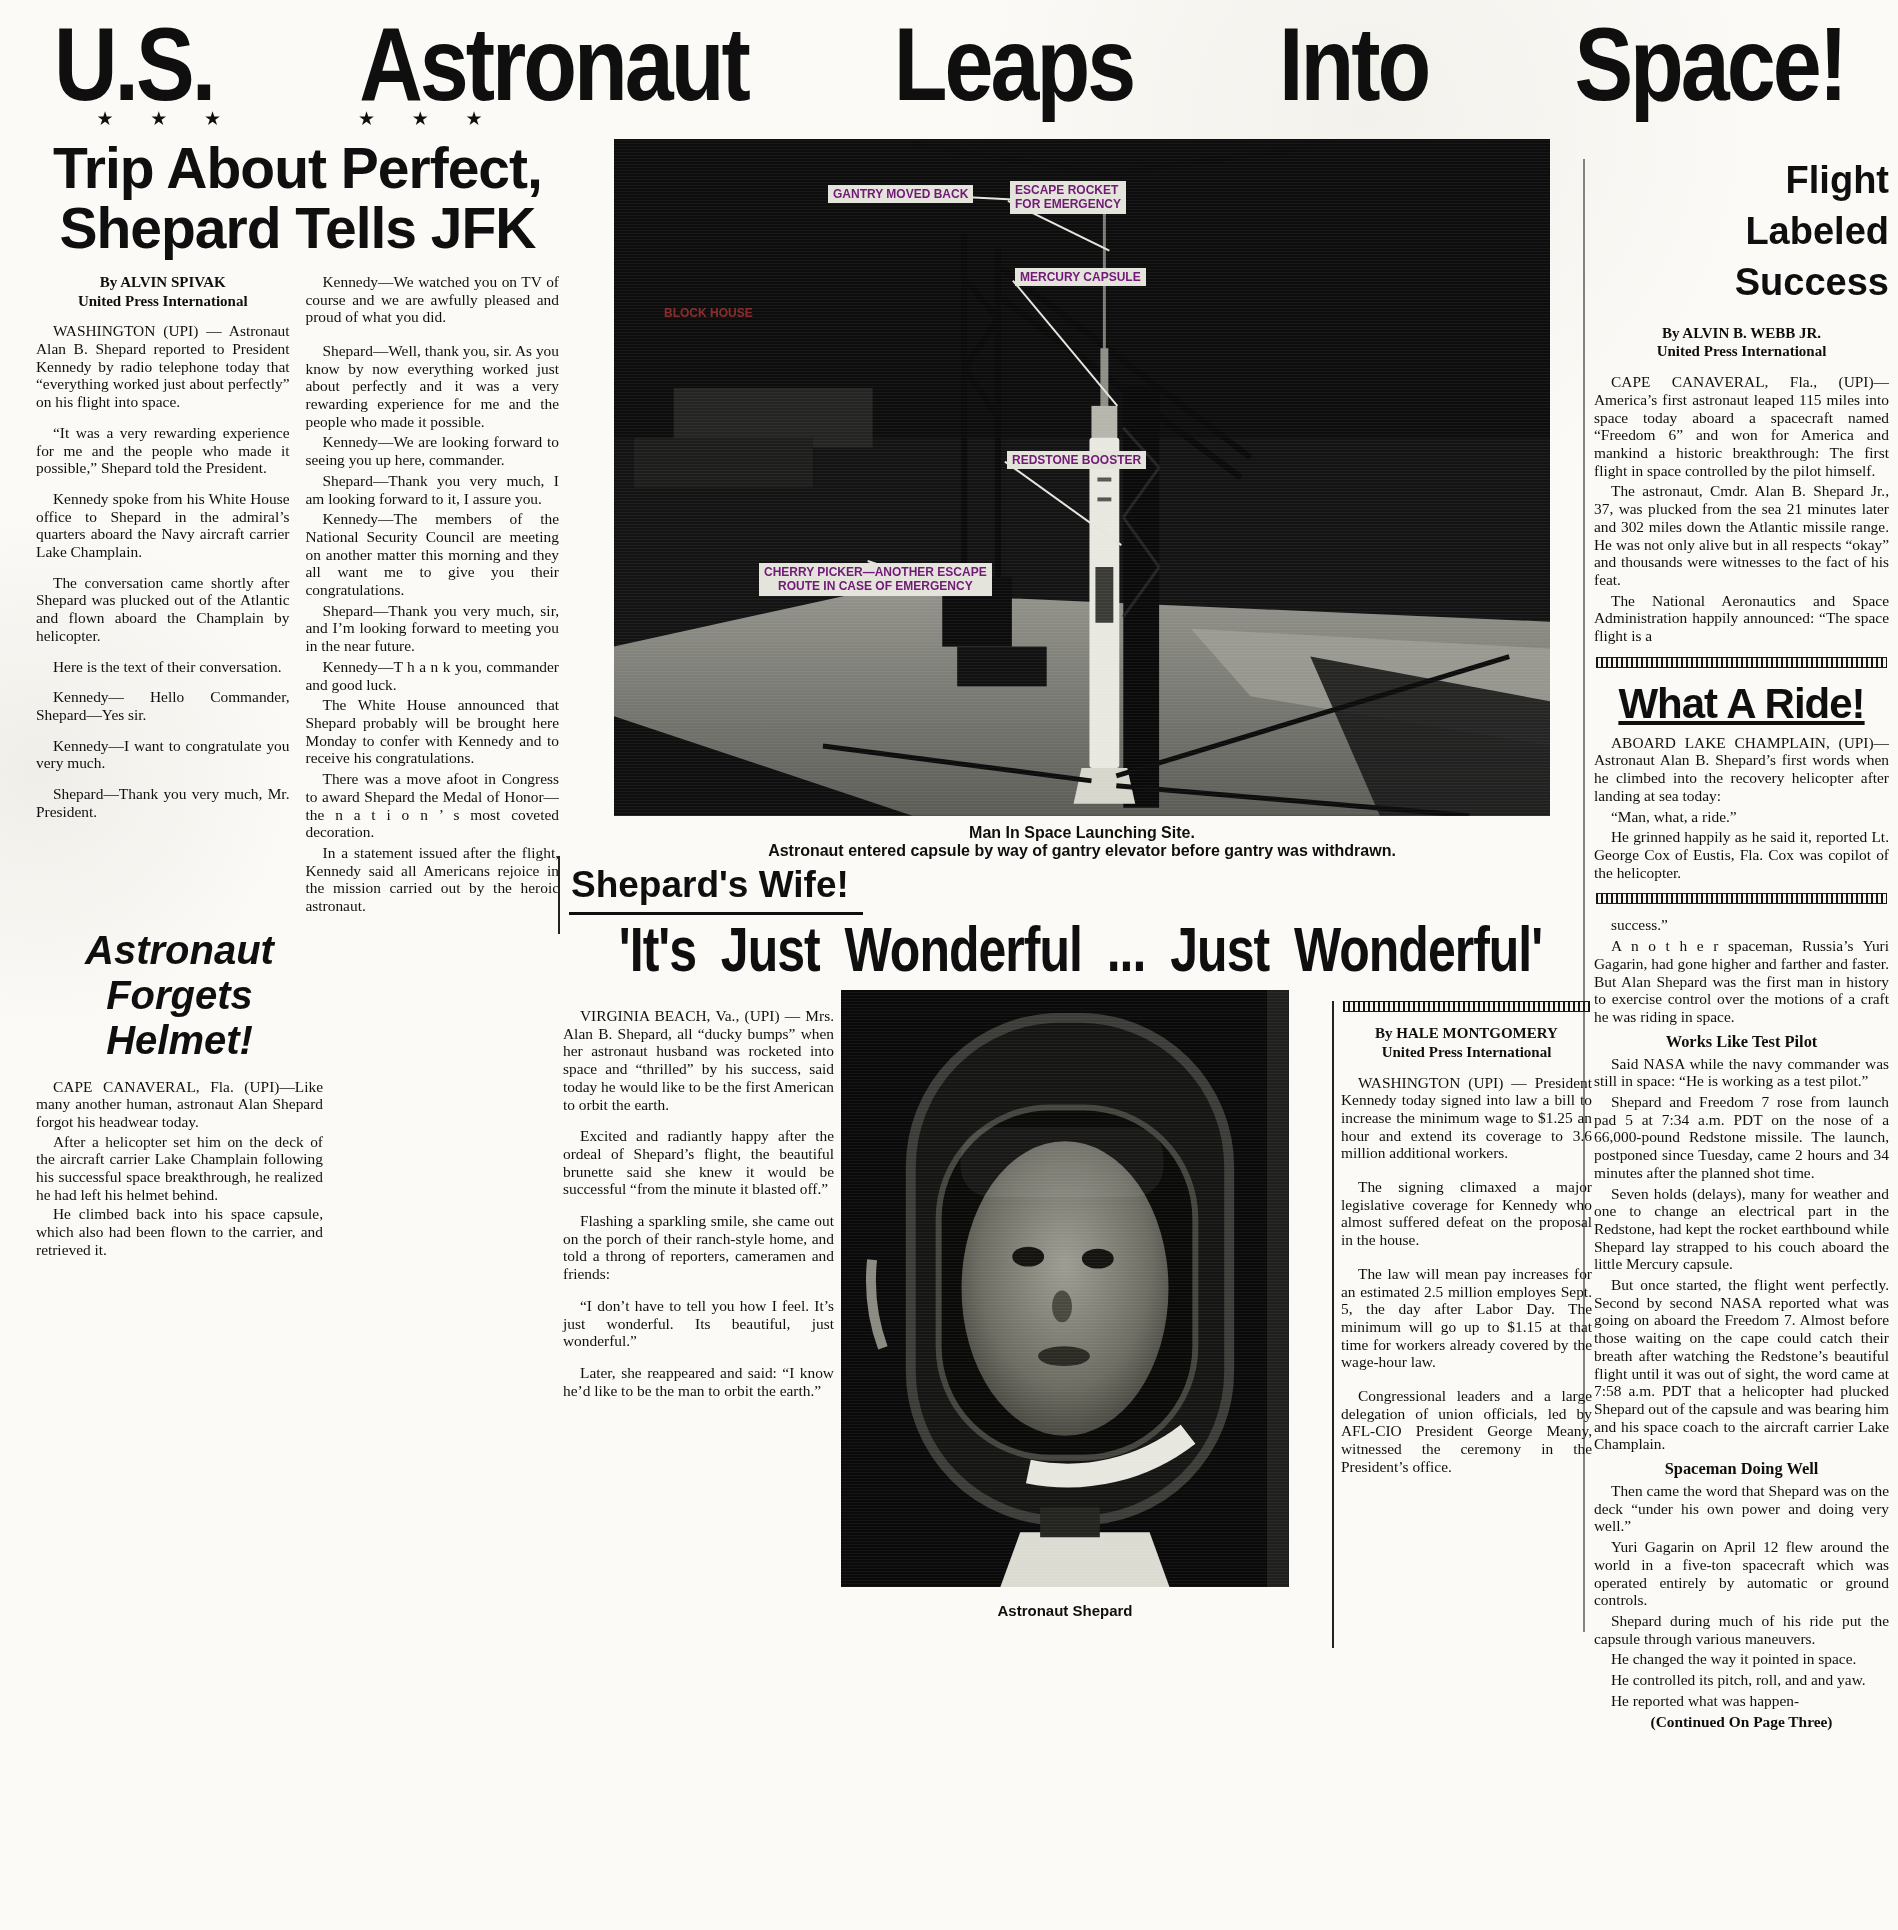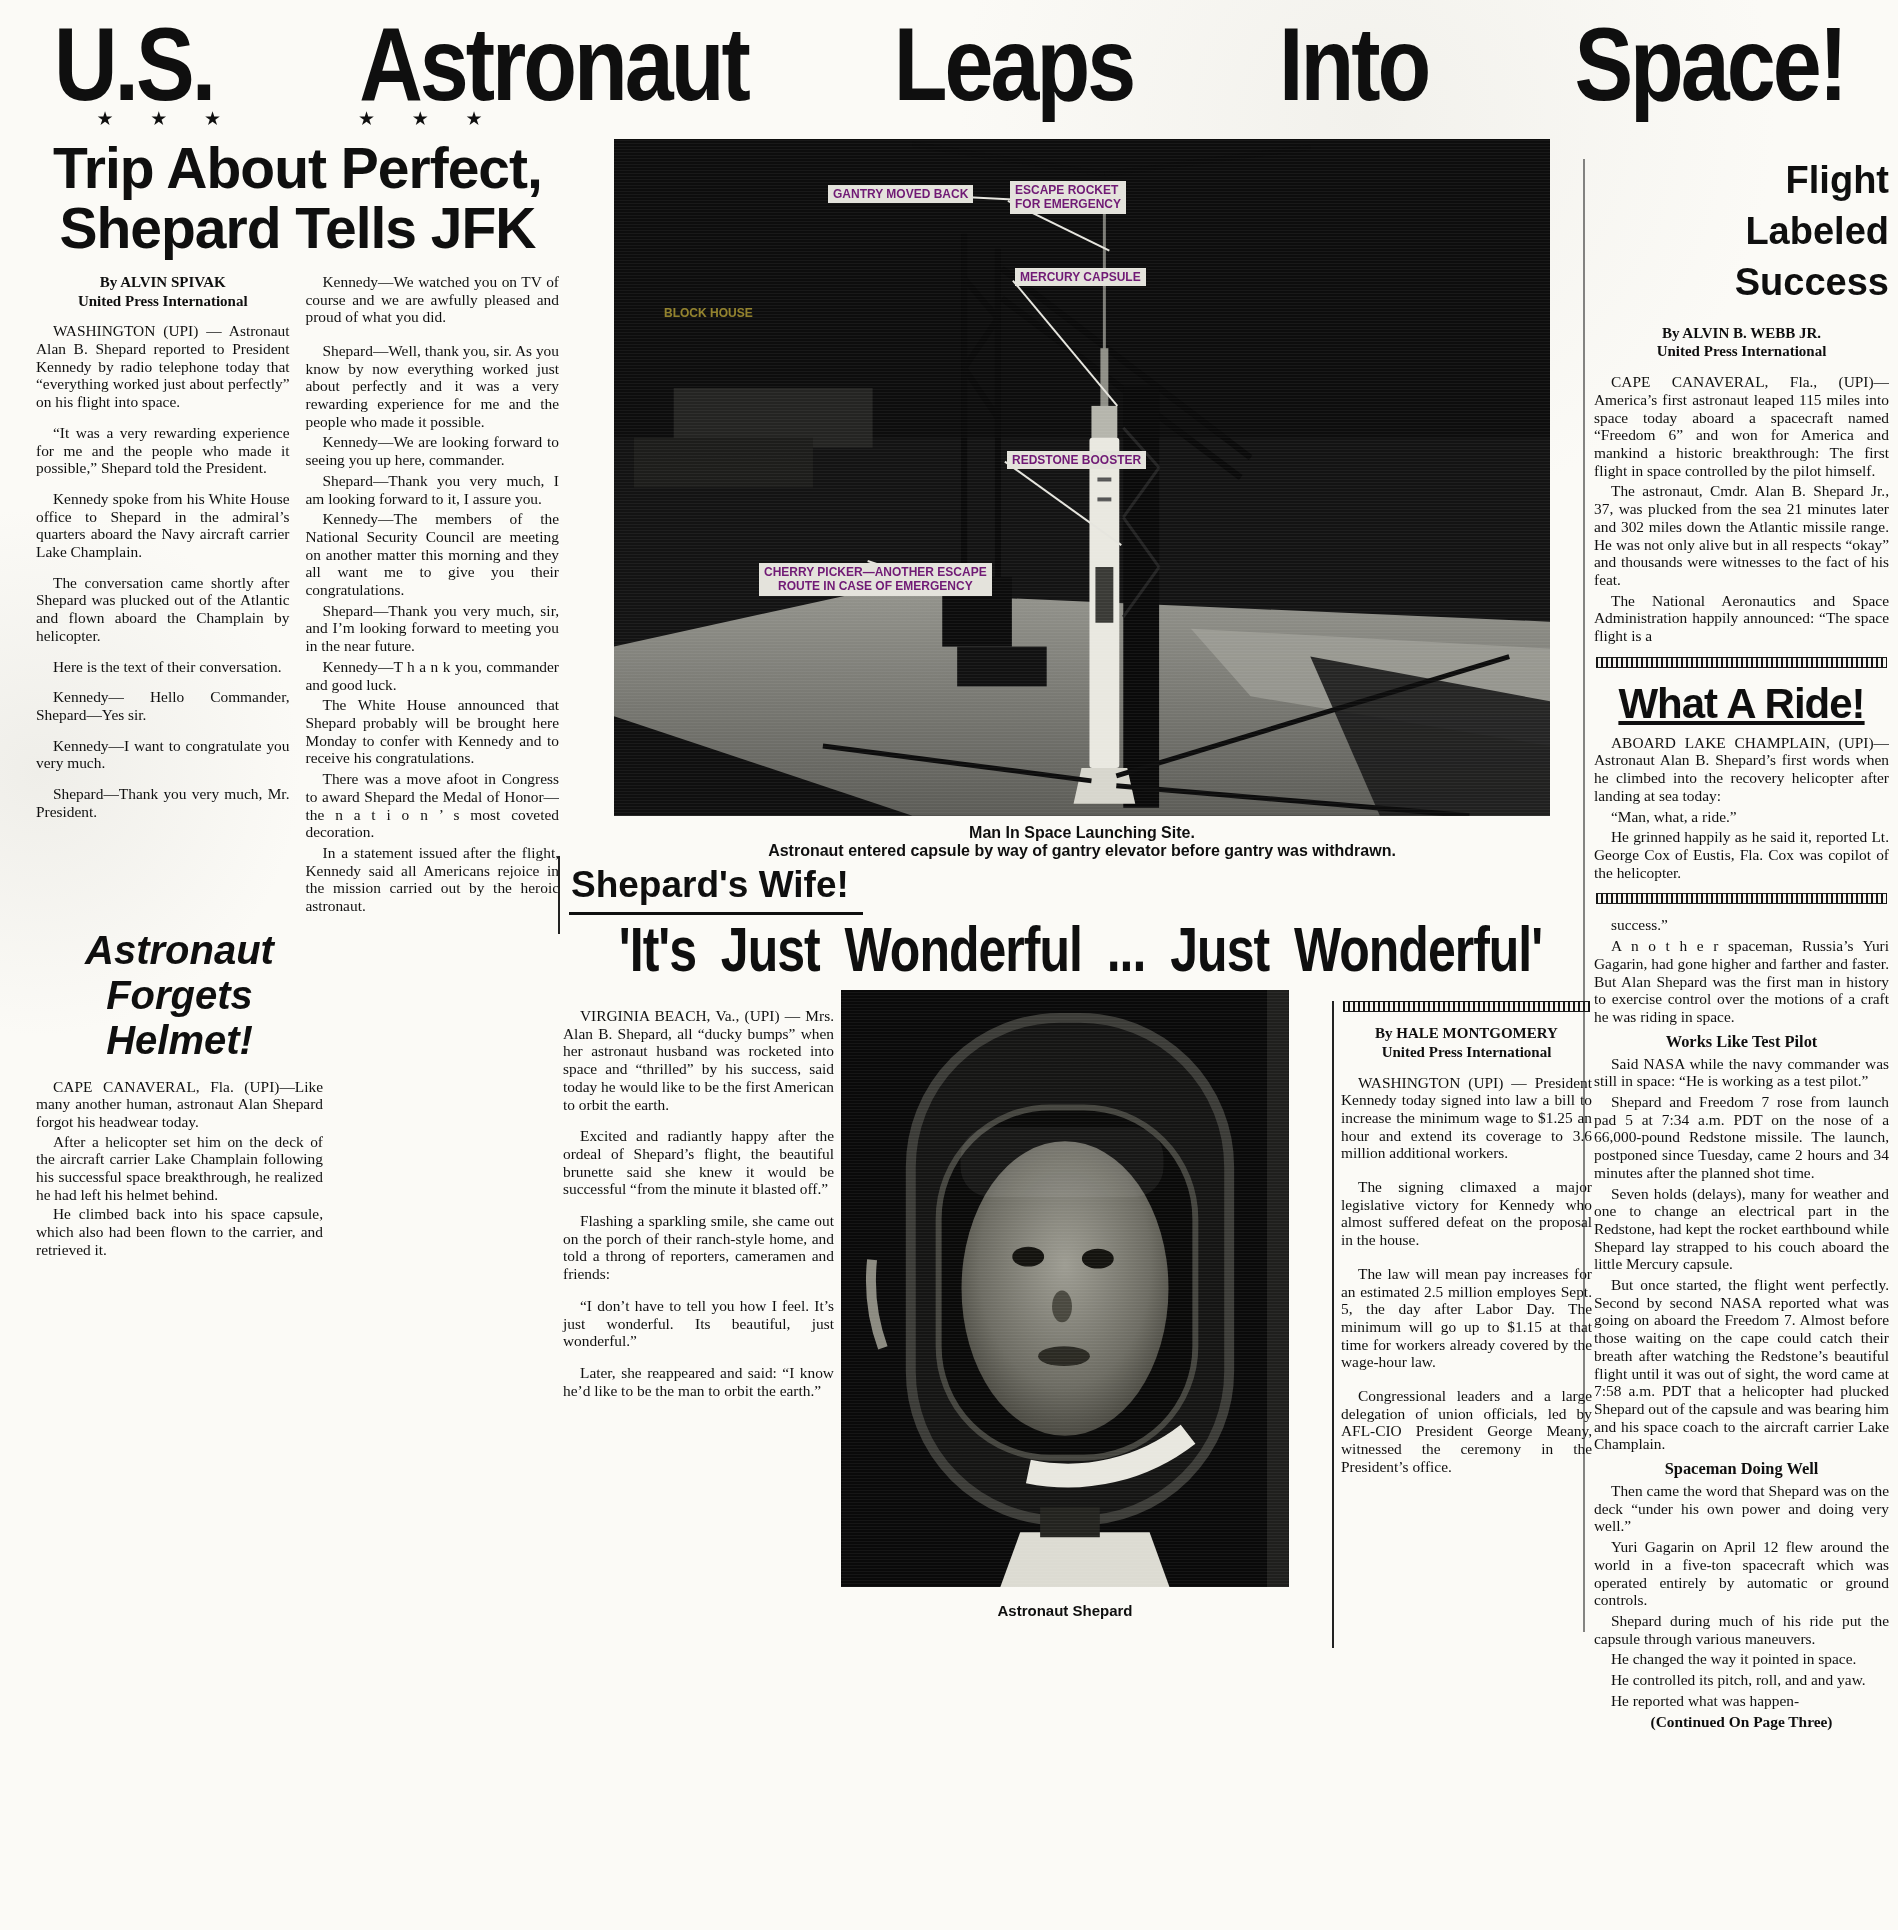--- a/index.html
+++ b/index.html
@@ -41,21 +41,21 @@
   .launch{position:absolute;left:614px;top:139px;width:936px;height:677px;background:#141414;}
   .launch:after{content:"";position:absolute;inset:0;
     background:repeating-linear-gradient(0deg,rgba(255,255,255,.05) 0 1px,rgba(0,0,0,0) 1px 3px);pointer-events:none;}
   .photo-label{position:absolute;font-family:"Liberation Sans",sans-serif;font-weight:bold;font-size:12px;
     line-height:1.2;background:#e4e3dc;color:#701a75;padding:2px 5px;white-space:pre-line;z-index:3;}
   .lbl-gantry{left:214px;top:46px;}
   .lbl-escape{left:396px;top:42px;}
   .lbl-mercury{left:401px;top:129px;}
   .lbl-redstone{left:393px;top:312px;}
   .lbl-cherry{left:145px;top:424px;text-align:center;}
-  .lbl-blockhouse{left:45px;top:165px;background:none;color:#fde047;opacity:.55;}
+  .lbl-blockhouse{left:45px;top:165px;background:none;color:#ef4444;opacity:.55;}
   .launch-caption{position:absolute;left:614px;top:824px;width:936px;text-align:center;
     font-family:"Liberation Sans",sans-serif;font-weight:bold;}
   .launch-caption .l1{font-size:16px;}
   .launch-caption .l2{font-size:16px;}
 
   
   .kicker{position:absolute;left:569px;top:864px;font-family:"Liberation Sans",sans-serif;font-weight:bold;
     font-size:37px;border-bottom:3px solid #0f0f0f;padding:0 14px 6px 2px;}
   .wonderful{position:absolute;left:593px;top:913px;width:975px;text-align:center;white-space:nowrap;
     font-family:"Liberation Sans",sans-serif;font-weight:bold;font-size:50px;letter-spacing:-1px;word-spacing:12px;
@@ -275,21 +275,21 @@
   <div class="portrait-caption">Astronaut Shepard</div>
 
   <section class="jfk">
     <div class="ornament"></div>
     <div class="byline">
       <div>By HALE MONTGOMERY</div>
       <div>United Press International</div>
     </div>
     <div class="body">
         <p>WASHINGTON (UPI) — President Kennedy today signed into law a bill to increase the minimum wage to $1.25 an hour and extend its coverage to 3.6 million additional workers.</p>
-        <p>The signing climaxed a major legislative victory for Kennedy who almost suffered defeat on the proposal in the house.</p>
+        <p>The signing climaxed a major legislative coverage for Kennedy who almost suffered defeat on the proposal in the house.</p>
         <p>The law will mean pay increases for an estimated 2.5 million employes Sept. 5, the day after Labor Day. The minimum will go up to $1.15 at that time for workers already covered by the wage-hour law.</p>
         <p>Congressional leaders and a large delegation of union officials, led by AFL-CIO President George Meany, witnessed the ceremony in the President’s office.</p>
       </div>
   </section>
 
   <section class="rightcol">
     <h2 class="flight-head">
         <div>Flight</div>
         <div>Labeled</div>
         <div>Success</div>

